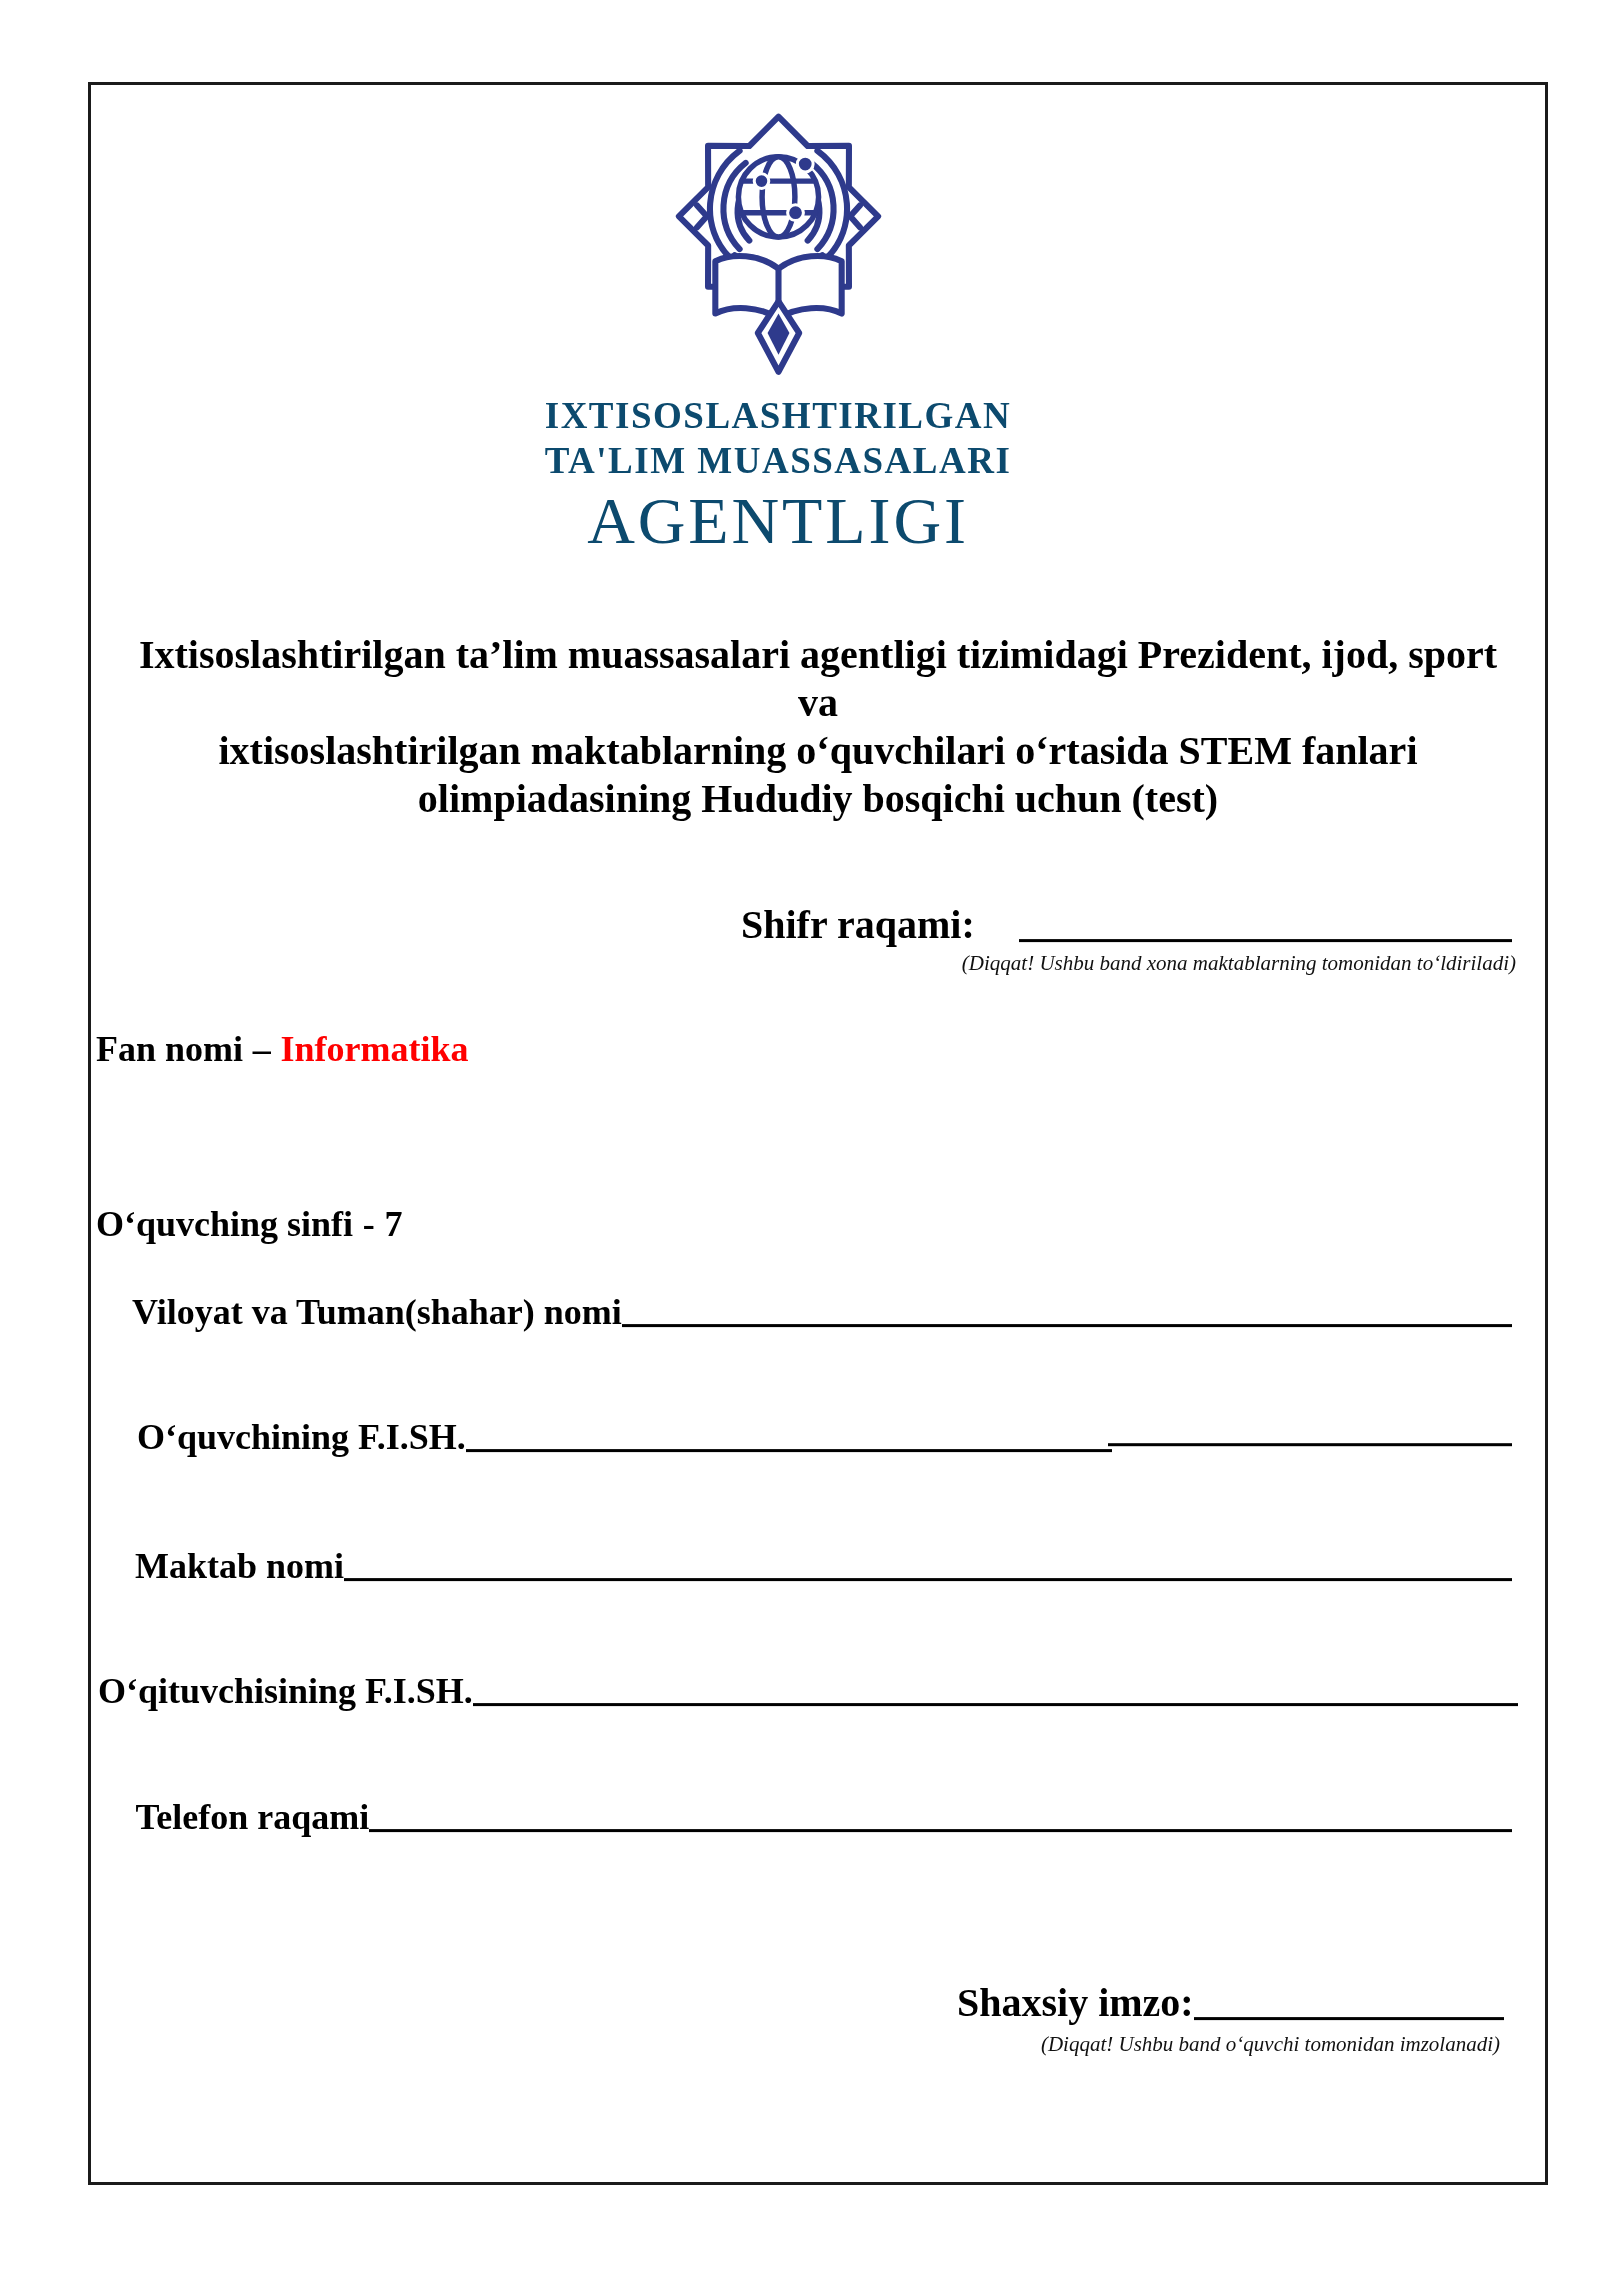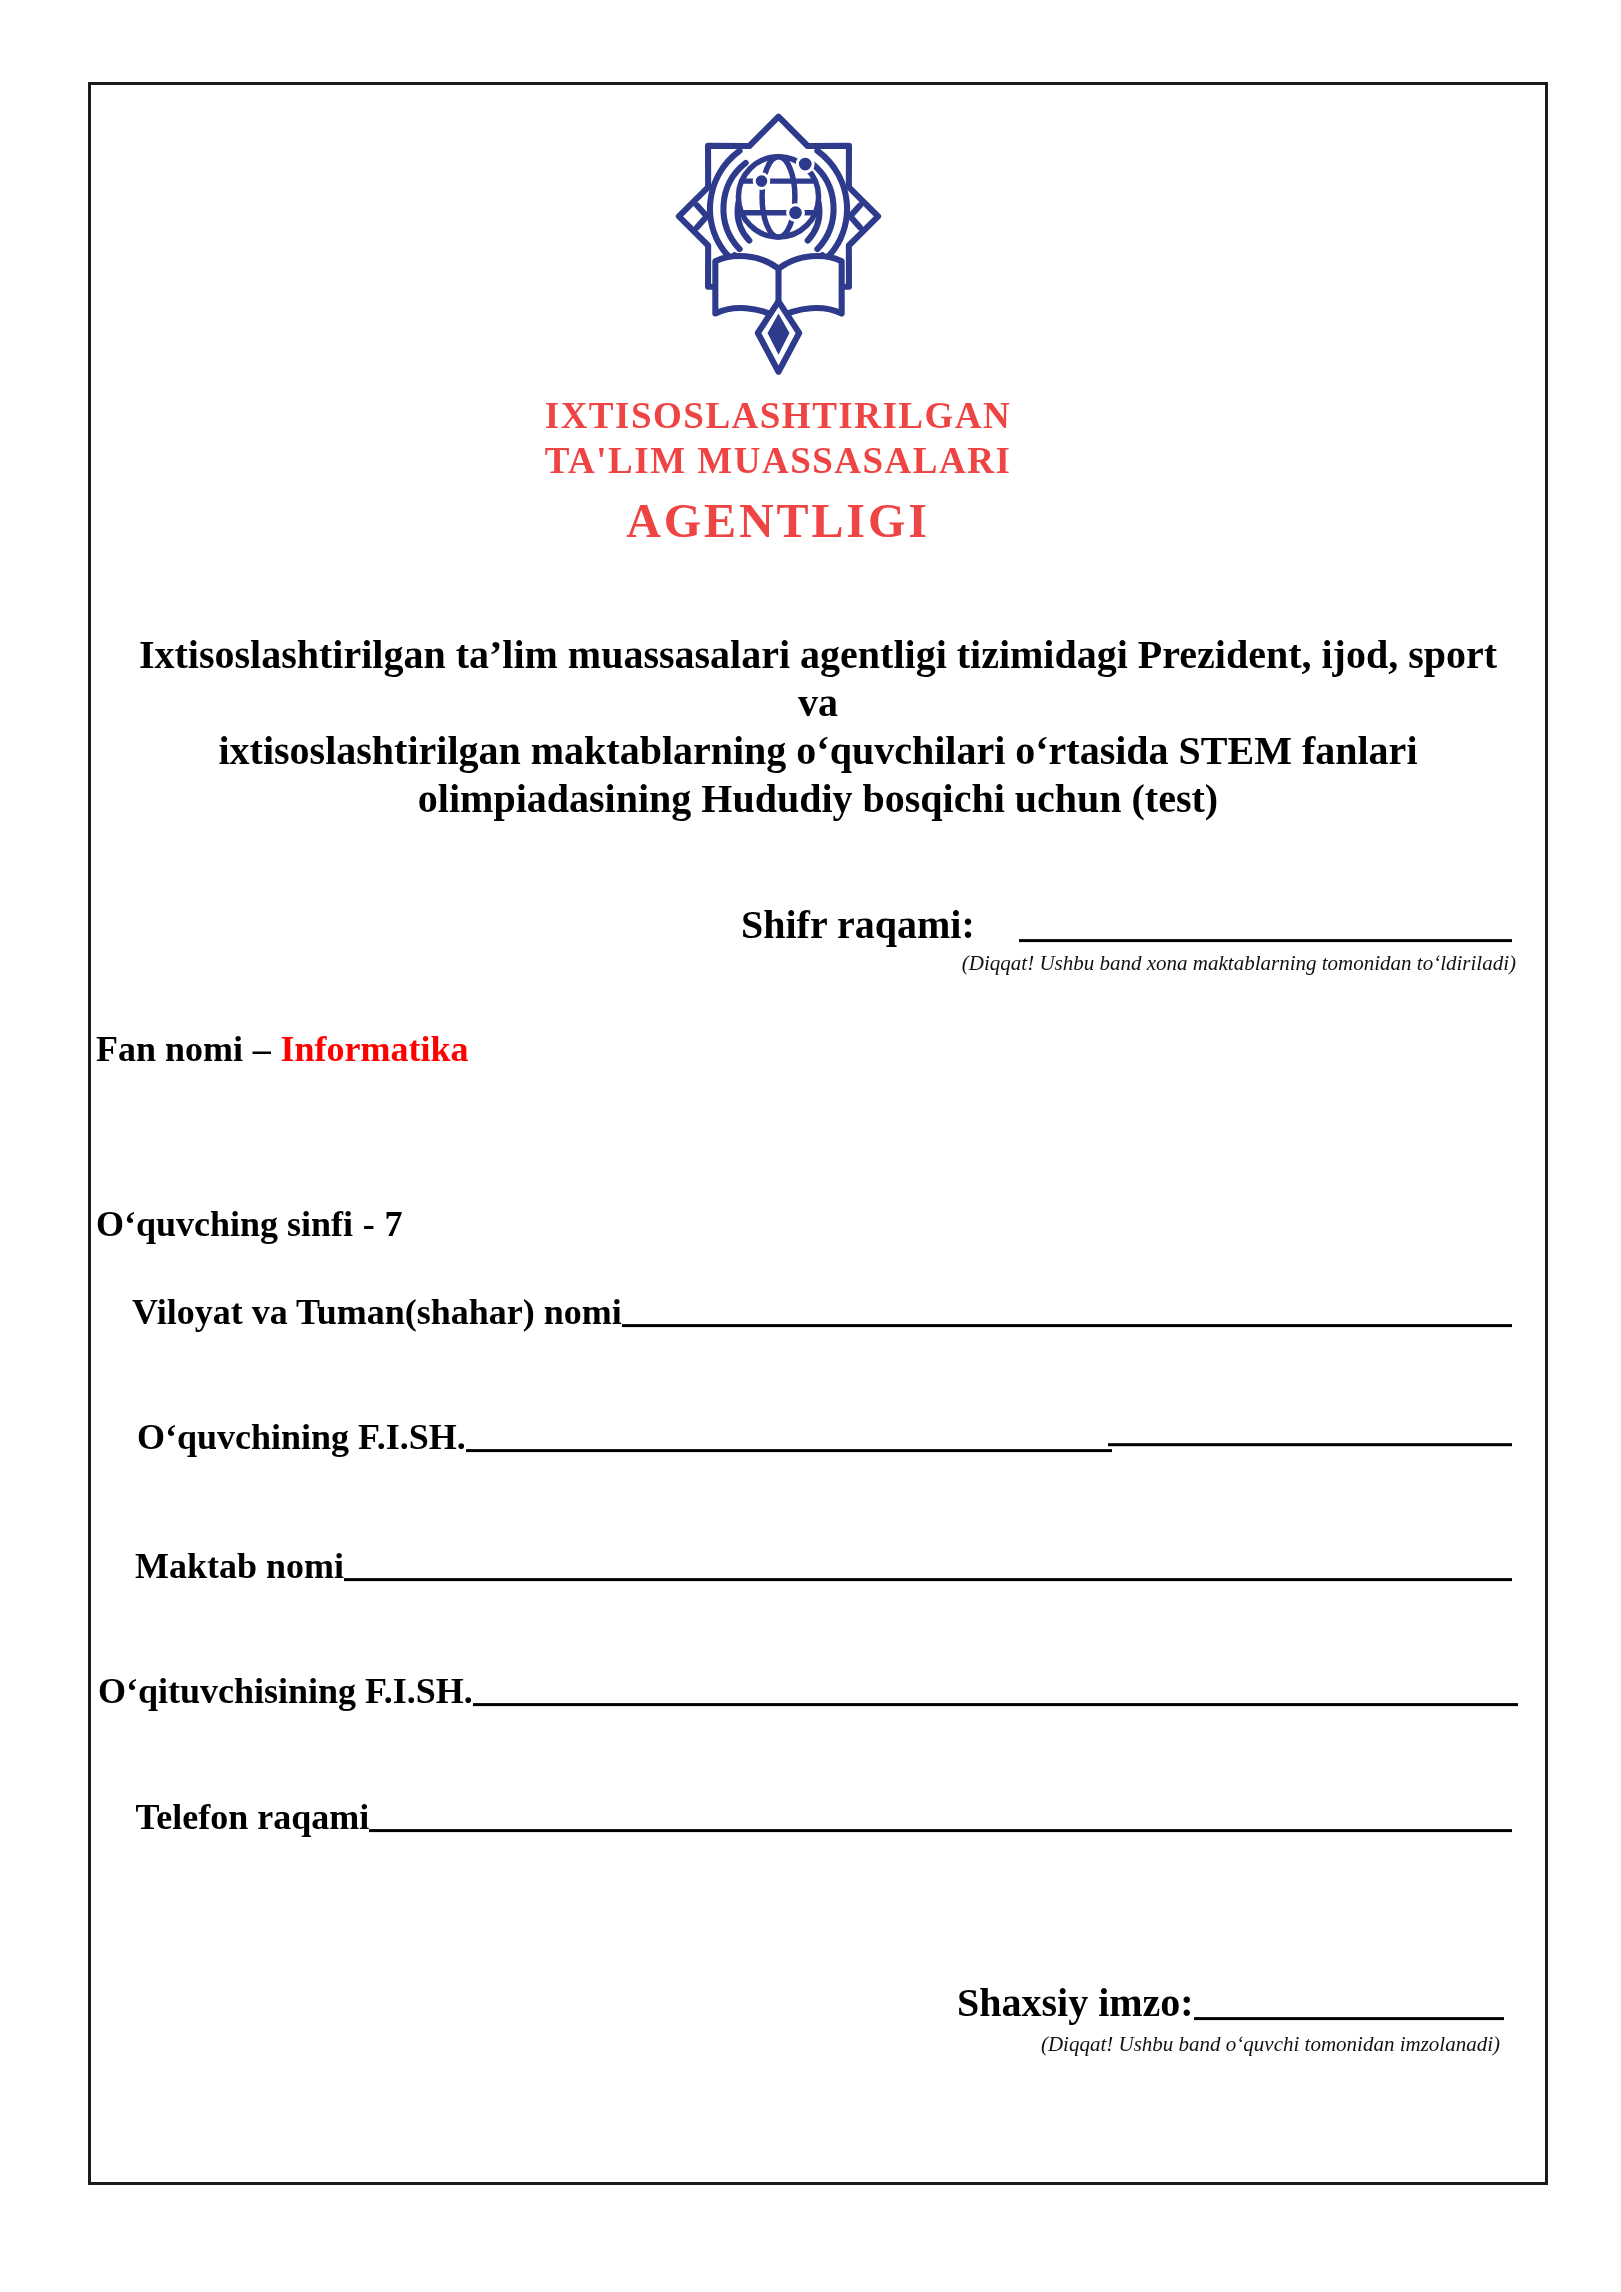--- a/index.html
+++ b/index.html
@@ -2,24 +2,24 @@
 <html><head>
 <meta charset="utf-8">
 <style>
   html,body{margin:0;padding:0;background:#ffffff;}
   .page{position:relative;width:1621px;height:2293px;background:#fff;overflow:hidden;
         font-family:"Liberation Serif","DejaVu Serif",serif;color:#000;}
   .frame{position:absolute;left:88px;top:82px;width:1454px;height:2097px;
          border:3.9px solid #1b1b1b;}
   
   .logo{position:absolute;top:21.6px;left:0;width:100%;text-align:center;
-        transform:translateX(-40px);color:#ef4444;}
+        transform:translateX(-40px);color:#0c4a6e;}
   .logo svg{display:block;margin:0 auto 9.8px auto;}
   .org1,.org2{font-size:37px;font-weight:bold;letter-spacing:1.5px;line-height:45px;}
-  .org3{font-size:48px;font-weight:700;letter-spacing:2.9px;line-height:73px;margin-top:1px;}
+  .org3{font-size:66px;font-weight:400;letter-spacing:2.9px;line-height:73px;margin-top:1px;}
   
   .title{position:absolute;top:518px;left:0;right:0;text-align:center;
          font-weight:bold;font-size:40px;line-height:48px;padding:0 35px;margin-top:28px;}
   .subtitle{position:absolute;top:686px;left:0;right:0;text-align:center;
             font-weight:bold;font-size:36px;}
   
   .row{position:absolute;display:flex;align-items:flex-end;}
   .lbl{white-space:nowrap;font-weight:bold;font-size:36px;line-height:1.18;}
   .lbl.big{font-size:40px;}
   .blank{flex:1 1 auto;border-bottom:3.4px solid #000;transform:translateY(-5.9px);height:0;}

